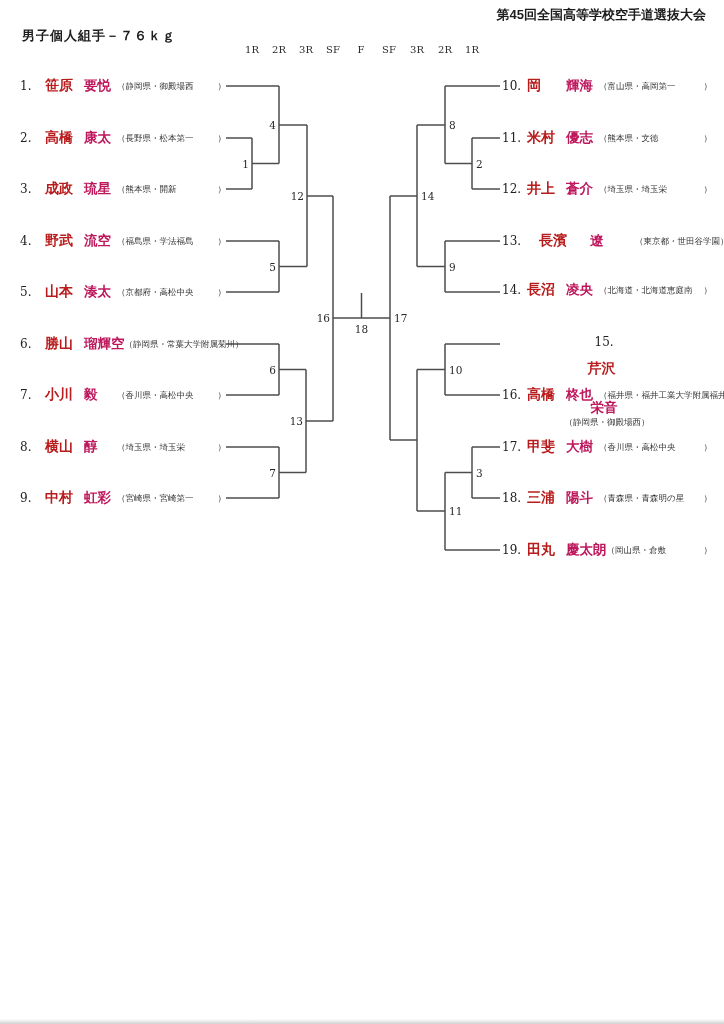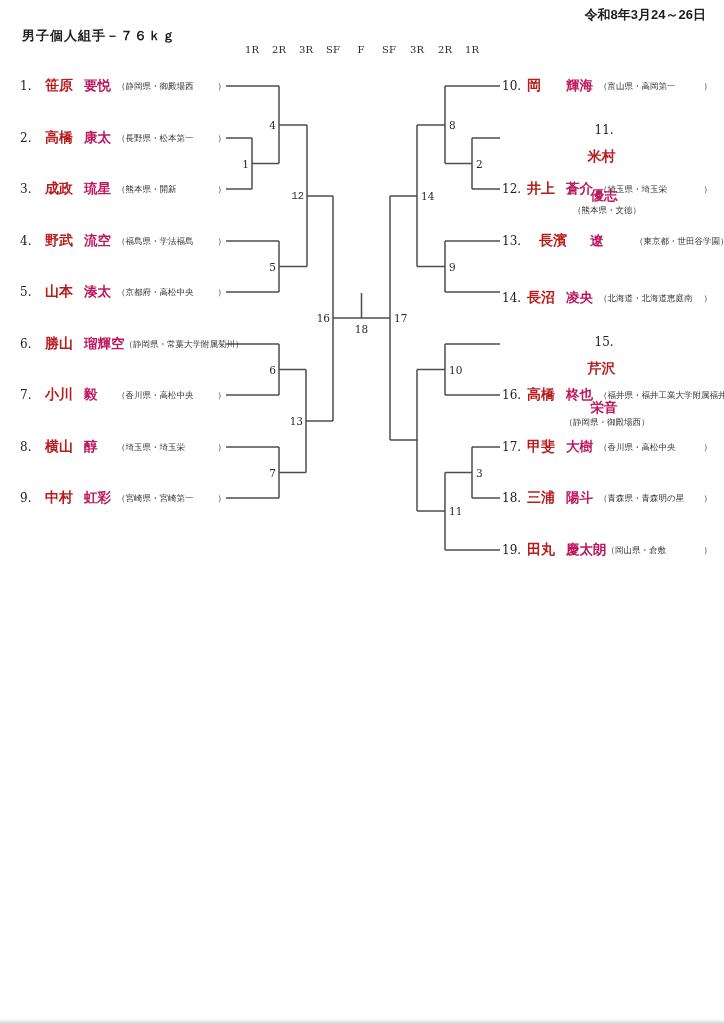--- a/index.html
+++ b/index.html
@@ -55,21 +55,21 @@
     font-family:"DejaVu Serif",serif;
     font-size:10.5px;line-height:12px;color:#2a2a2a;white-space:nowrap;
   }
 </style>
 </head>
 <body>
 
 <div class="page">
   <div class="title">男子個人組手－７６ｋｇ</div>
   <div class="header-right">
-    <div>令和8年3月24～26日</div>
+    <div>第45回全国高等学校空手道選抜大会</div>
   </div>
 
   <div id="round-labels">
       <span class="round-label" style="left: 252px;">1R</span>
       <span class="round-label" style="left: 279px;">2R</span>
       <span class="round-label" style="left: 306px;">3R</span>
       <span class="round-label" style="left: 333px;">SF</span>
       <span class="round-label" style="left: 361px;">F</span>
       <span class="round-label" style="left: 389px;">SF</span>
       <span class="round-label" style="left: 417px;">3R</span>
@@ -219,21 +219,21 @@
   <div id="players-right">
       <div class="player-row right" style="top: 77px;">
         <span class="pno">10.</span>
         <span class="pfam">岡</span>
         <span class="pgiv">輝海</span>
         <span class="paff">
           <span class="">（富山県・高岡第一</span>
           <span class="">）</span>
         </span>
       </div>
-      <div class="player-row right" style="top: 123px; flex-direction: column;">
+      <div class="player-row right" style="top: 129px;">
         <span class="pno">11.</span>
         <span class="pfam">米村</span>
         <span class="pgiv">優志</span>
         <span class="paff">
           <span class="">（熊本県・文徳</span>
           <span class="">）</span>
         </span>
       </div>
       <div class="player-row right" style="top: 180px;">
         <span class="pno">12.</span>
@@ -246,21 +246,21 @@
       </div>
       <div class="player-row right" style="top: 232px; gap: 12px;">
         <span class="pno">13.</span>
         <span class="pfam">長濱</span>
         <span class="pgiv">遼</span>
         <span class="paff">
           <span class="">（東京都・世田谷学園</span>
           <span class="">）</span>
         </span>
       </div>
-      <div class="player-row right" style="top: 289px;">
+      <div class="player-row right" style="top: 281px;">
         <span class="pno">14.</span>
         <span class="pfam">長沼</span>
         <span class="pgiv">凌央</span>
         <span class="paff">
           <span class="">（北海道・北海道恵庭南</span>
           <span class="">）</span>
         </span>
       </div>
       <div class="player-row right" style="top: 335px; flex-direction: column;">
         <span class="pno">15.</span>
@@ -305,21 +305,21 @@
         <span class="paff">
           <span class="">（岡山県・倉敷</span>
           <span class="">）</span>
         </span>
       </div>
     </div>
   <div id="match-labels">
       <span class="match-number" style="right: 475px; top: 157.5px;">1</span>
       <span class="match-number" style="right: 448px; top: 119px;">4</span>
       <span class="match-number" style="right: 448px; top: 260.5px;">5</span>
-      <span class="match-number" style="right: 420px; top: 190px; font-family: Liberation Mono, monospace;">12</span>
+      <span class="match-number" style="right: 420px; top: 190px;">12</span>
       <span class="match-number" style="right: 448px; top: 363.5px;">6</span>
       <span class="match-number" style="right: 448px; top: 466.5px;">7</span>
       <span class="match-number" style="right: 421px; top: 415px;">13</span>
       <span class="match-number" style="right: 394px; top: 312px;">16</span>
       <span class="match-number" style="left: 476px; top: 157.5px;">2</span>
       <span class="match-number" style="left: 449px; top: 119px;">8</span>
       <span class="match-number" style="left: 449px; top: 260.5px;">9</span>
       <span class="match-number" style="left: 421px; top: 190px;">14</span>
       <span class="match-number" style="left: 449px; top: 363.5px;">10</span>
       <span class="match-number" style="left: 476px; top: 466.5px;">3</span>

